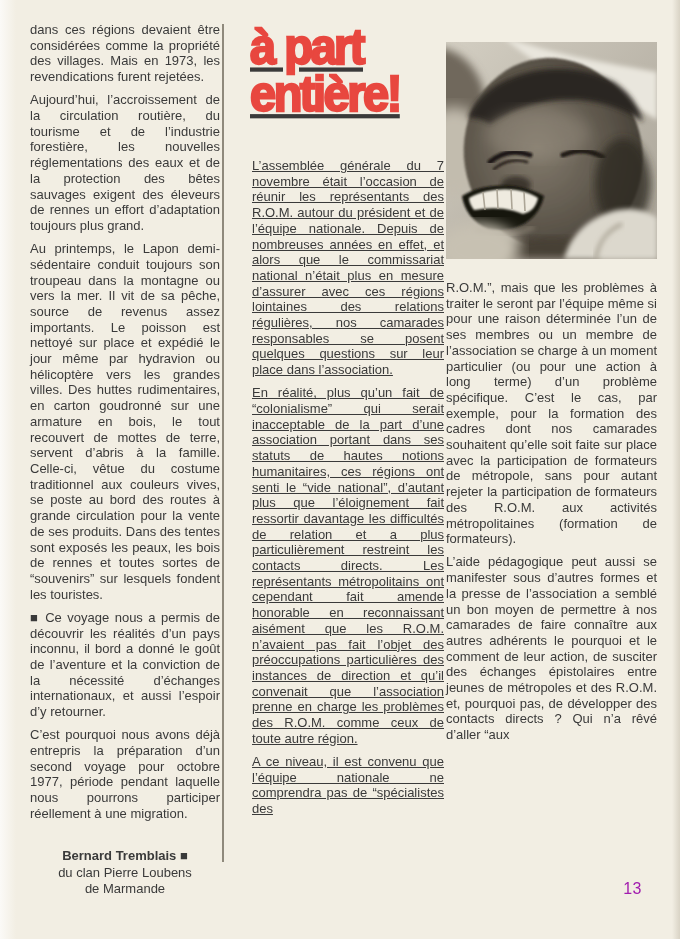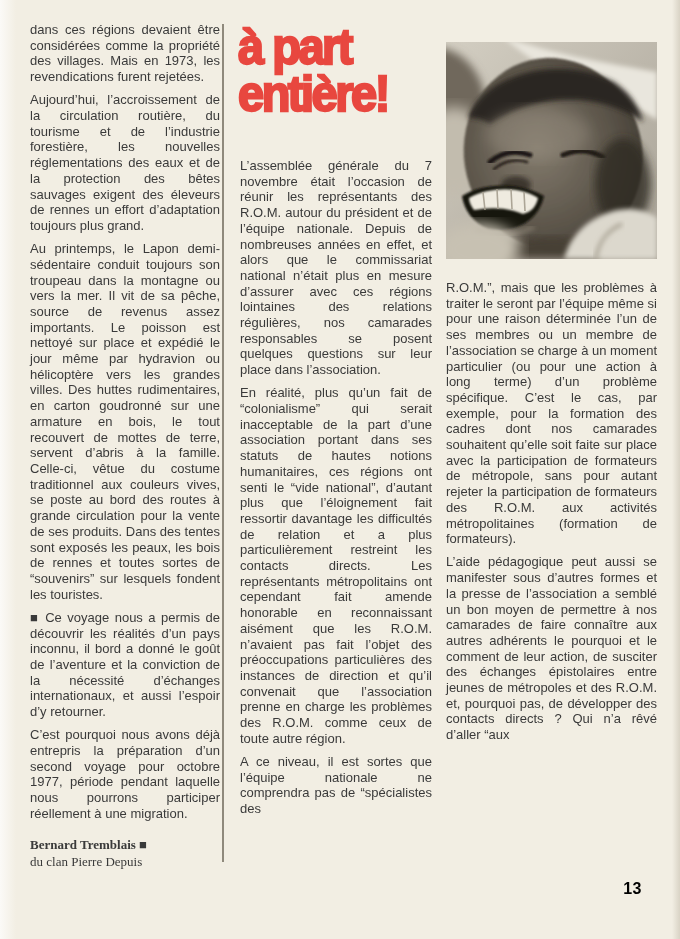--- a/index.html
+++ b/index.html
@@ -11,65 +11,66 @@
     color:#3a3a3a;
   }
   .scan-left{position:absolute;left:0;top:0;width:16px;height:939px;
     background:linear-gradient(to right,#fbfaf7,#f2eee3);}
   .scan-right{position:absolute;right:0;top:0;width:8px;height:939px;
     background:linear-gradient(to left,#d9d3c5,#f2eee3);}
   .col{position:absolute;font-size:13px;line-height:15.7px;text-align:justify;}
   .col p{margin:0 0 7.5px 0;}
   .col-left{left:30px;top:22px;width:190px;}
   .divider{position:absolute;left:222px;top:24px;width:1.5px;height:838px;background:#8f897c;}
-  .col-middle{left:240px;top:24px;width:192px;}
+  .col-middle{left:252px;top:24px;width:192px;text-decoration:underline;}
   .col-right{left:446px;top:26px;width:211px;margin-top:16px;}
   .headline{
     margin:0 0 46px -2px;
     font-size:47px;line-height:44px;font-weight:900;
     letter-spacing:-2.5px;
     color:#e8473f;
     -webkit-text-stroke:2.2px #e8473f;
     transform:scaleY(1.06);transform-origin:top left;
   }
   .headline span{display:block;}
   .photo-frame{width:211px;height:217px;margin:0 0 21px 0;overflow:hidden;background:#b9b4a8;}
-  .sig{text-align:left;margin-top:16px;line-height:16.5px;font-family:Liberation Serif, serif;}
+  .sig{text-align:center;margin-top:27px;line-height:16.5px;}
   .sig .sig-name{font-weight:bold;}
-  .pagenum{position:absolute;top:880px;right:38px;font-size:16px;font-weight:bold;color:#000000;letter-spacing:.5px;margin-left:36px;}
+  .pagenum{position:absolute;top:880px;right:38px;font-size:16px;font-weight:normal;color:#a21caf;letter-spacing:.5px;margin-left:36px;}
 </style>
 </head>
 <body>
 
 <div class="page">
   <div class="scan-left"></div>
   <div class="scan-right"></div>
 
   <div class="col col-left">
     <p>dans ces régions devaient être considérées comme la propriété des villages. Mais en 1973, les revendications furent rejetées.</p>
     <p>Aujourd’hui, l’accroissement de la circulation routière, du tourisme et de l’industrie forestière, les nouvelles réglementations des eaux et de la protection des bêtes sauvages exigent des éleveurs de rennes un effort d’adaptation toujours plus grand.</p>
     <p>Au printemps, le Lapon demi-sédentaire conduit toujours son troupeau dans la montagne ou vers la mer. Il vit de sa pêche, source de revenus assez importants. Le poisson est nettoyé sur place et expédié le jour même par hydravion ou hélicoptère vers les grandes villes. Des huttes rudimentaires, en carton goudronné sur une armature en bois, le tout recouvert de mottes de terre, servent d’abris à la famille. Celle-ci, vêtue du costume traditionnel aux couleurs vives, se poste au bord des routes à grande circulation pour la vente de ses produits. Dans des tentes sont exposés les peaux, les bois de rennes et toutes sortes de “souvenirs” sur lesquels fondent les touristes.</p>
     <p>■ Ce voyage nous a permis de découvrir les réalités d’un pays inconnu, il bord a donné le goût de l’aventure et la conviction de la nécessité d’échanges internationaux, et aussi l’espoir d’y retourner.</p>
     <p>C’est pourquoi nous avons déjà entrepris la préparation d’un second voyage pour octobre 1977, période pendant laquelle nous pourrons participer réellement à une migration.</p>
     <div class="sig">
       <div class="sig-name">Bernard Tremblais ■</div>
-      <div>du clan Pierre Depuis</div>
+      <div>du clan Pierre Loubens</div>
+      <div>de Marmande</div>
     </div>
   </div>
 
   <div class="divider"></div>
 
   <div class="col col-middle">
     <h1 class="headline">
       <span>à part</span>
       <span>entière!</span>
     </h1>
     <p>L’assemblée générale du 7 novembre était l’occasion de réunir les représentants des R.O.M. autour du président et de l’équipe nationale. Depuis de nombreuses années en effet, et alors que le commissariat national n’était plus en mesure d’assurer avec ces régions lointaines des relations régulières, nos camarades responsables se posent quelques questions sur leur place dans l’association.</p>
     <p>En réalité, plus qu’un fait de “colonialisme” qui serait inacceptable de la part d’une association portant dans ses statuts de hautes notions humanitaires, ces régions ont senti le “vide national”, d’autant plus que l’éloignement fait ressortir davantage les difficultés de relation et a plus particulièrement restreint les contacts directs. Les représentants métropolitains ont cependant fait amende honorable en reconnaissant aisément que les R.O.M. n’avaient pas fait l’objet des préoccupations particulières des instances de direction et qu’il convenait que l’association prenne en charge les problèmes des R.O.M. comme ceux de toute autre région.</p>
-    <p>A ce niveau, il est sortes que l’équipe nationale ne comprendra pas de “spécialistes des</p>
+    <p>A ce niveau, il est convenu que l’équipe nationale ne comprendra pas de “spécialistes des</p>
   </div>
 
   <div class="col col-right">
     <div class="photo-frame">
       <svg width="211" height="217" viewBox="0 0 211 217">
         <defs>
           <linearGradient id="pbg" x1="0" y1="0" x2="1" y2="1">
             <stop offset="0" stop-color="#d3cec2"></stop>
             <stop offset="1" stop-color="#a8a296"></stop>
           </linearGradient>

